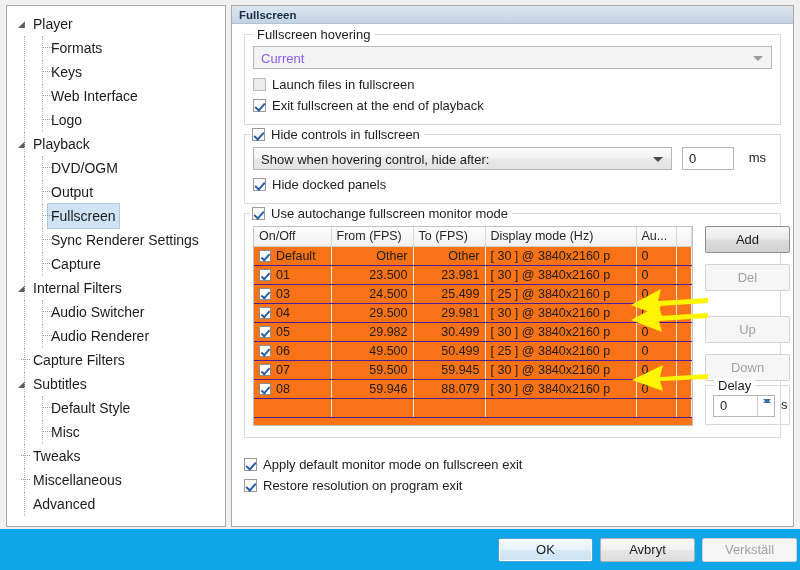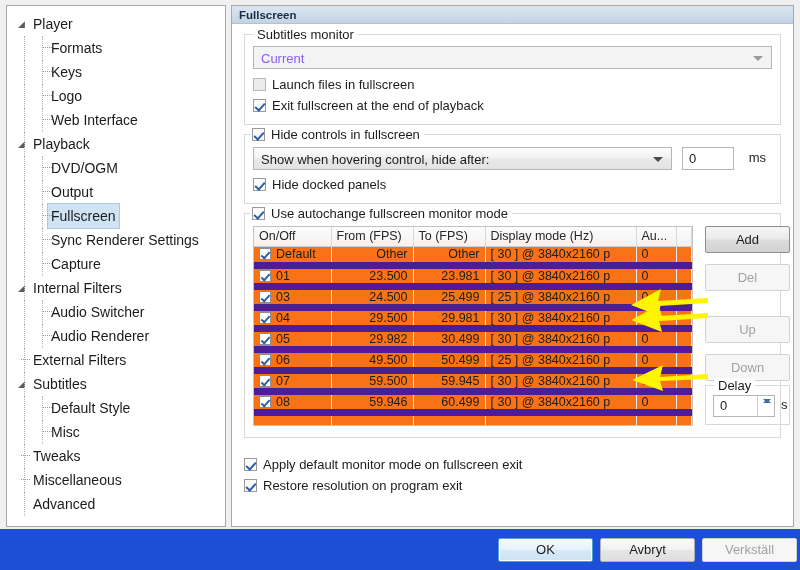--- a/index.html
+++ b/index.html
@@ -110,21 +110,21 @@
   
   .tbl-wrap { border:1px solid #c2c2c2; background:#f97316; height:200px; overflow:hidden; position:relative; }
   table.modes { border-collapse:collapse; width:100%; font-size:12.5px; table-layout:fixed; }
   table.modes th {
     font-weight:normal; text-align:left; height:19px;
     background:linear-gradient(to bottom,#fdfdfd,#f1f1f1);
     border-right:1px solid #d9d9d9; border-bottom:1px solid #cfcfcf;
     padding:0 5px; color:#262626; font-size:12.5px;
   }
   table.modes td {
-    height:19px; border-right:1px solid #ececec; border-bottom:7px solid #4c1d95;
+    height:19px; border-right:1px solid #ececec; border-bottom:1px solid #4c1d95;
     padding:0 5px; color:#1c1c1c; white-space:nowrap; overflow:hidden;
   }
   td.num, th.num { text-align:right; }
   .row-cb {
     display:inline-block; width:12px; height:12px; vertical-align:-2px;
     border:1px solid #8d8d8d; background:#fdfdfd; position:relative; margin-right:5px;
   }
   .row-cb:after {
     content:""; position:absolute; left:3px; top:1px; width:3px; height:7px;
     border:solid #2b5fa8; border-width:0 2px 2px 0; transform:rotate(42deg);
@@ -147,61 +147,61 @@
   .spin-b { height:10px; position:relative; background:linear-gradient(to bottom,#fafafa,#ededed); }
   .spin-b.up { border-bottom:1px solid #d9d9d9; }
   .spin-b i { position:absolute; left:5px; width:0;height:0; }
   .spin-b.up i { top:3px; border-left:4px solid transparent;border-right:4px solid transparent;border-bottom:4px solid #3f6fa8; }
   .spin-b.dn i { top:3px; border-left:4px solid transparent;border-right:4px solid transparent;border-top:4px solid #3f6fa8; }
 
   
   .arrow-svg { position:absolute; pointer-events:none; }
 
   
-  #footer { position:absolute; left:0; bottom:0; width:800px; height:41px; background:#1d4ed8; }
+  #footer { position:absolute; left:0; bottom:0; width:800px; height:41px; background:#0ea5e9; }
   .foot-btn { position:absolute; top:9px; width:95px; height:24px; line-height:22px; font-size:13px; }
 </style>
 </head>
 <body>
 
 <div id="dialog">
 
   <div id="tree-panel">
     <ul class="tree-list" id="tree-list">
         <li class="tree-item lvl0"><span class="tw-arrow">◢</span><span class="tw-label">Player</span></li>
         <li class="tree-item lvl1"><span class="tw-vert2"></span><span class="tw-dash" style="left: 36px;"></span><span class="tw-vert"></span><span class="tw-label">Formats</span></li>
         <li class="tree-item lvl1"><span class="tw-vert2"></span><span class="tw-dash" style="left: 36px;"></span><span class="tw-vert"></span><span class="tw-label">Keys</span></li>
+        <li class="tree-item lvl1"><span class="tw-vert2"></span><span class="tw-dash" style="left: 36px;"></span><span class="tw-vert"></span><span class="tw-label">Web Interface</span></li>
         <li class="tree-item lvl1"><span class="tw-vert2"></span><span class="tw-dash" style="left: 36px;"></span><span class="tw-vert"></span><span class="tw-label">Logo</span></li>
-        <li class="tree-item lvl1"><span class="tw-vert2"></span><span class="tw-dash" style="left: 36px;"></span><span class="tw-vert"></span><span class="tw-label">Web Interface</span></li>
         <li class="tree-item lvl0"><span class="tw-arrow">◢</span><span class="tw-vert"></span><span class="tw-label">Playback</span></li>
         <li class="tree-item lvl1"><span class="tw-vert2"></span><span class="tw-dash" style="left: 36px;"></span><span class="tw-vert"></span><span class="tw-label">DVD/OGM</span></li>
         <li class="tree-item lvl1"><span class="tw-vert2"></span><span class="tw-dash" style="left: 36px;"></span><span class="tw-vert"></span><span class="tw-label">Output</span></li>
         <li class="tree-item lvl1 selected"><span class="tw-vert2"></span><span class="tw-dash" style="left: 36px;"></span><span class="tw-vert"></span><span class="tw-label">Fullscreen</span></li>
         <li class="tree-item lvl1"><span class="tw-vert2"></span><span class="tw-dash" style="left: 36px;"></span><span class="tw-vert"></span><span class="tw-label">Sync Renderer Settings</span></li>
         <li class="tree-item lvl1"><span class="tw-vert2"></span><span class="tw-dash" style="left: 36px;"></span><span class="tw-vert"></span><span class="tw-label">Capture</span></li>
         <li class="tree-item lvl0"><span class="tw-arrow">◢</span><span class="tw-vert"></span><span class="tw-label">Internal Filters</span></li>
         <li class="tree-item lvl1"><span class="tw-vert2"></span><span class="tw-dash" style="left: 36px;"></span><span class="tw-vert"></span><span class="tw-label">Audio Switcher</span></li>
         <li class="tree-item lvl1"><span class="tw-vert2"></span><span class="tw-dash" style="left: 36px;"></span><span class="tw-vert"></span><span class="tw-label">Audio Renderer</span></li>
-        <li class="tree-item lvl0"><span class="tw-dash" style="left: 14px; width: 9px;"></span><span class="tw-vert"></span><span class="tw-label">External Filters</span></li>
+        <li class="tree-item lvl0"><span class="tw-dash" style="left: 14px; width: 9px;"></span><span class="tw-vert"></span><span class="tw-label">Capture Filters</span></li>
         <li class="tree-item lvl0"><span class="tw-arrow">◢</span><span class="tw-vert"></span><span class="tw-label">Subtitles</span></li>
         <li class="tree-item lvl1"><span class="tw-vert2"></span><span class="tw-dash" style="left: 36px;"></span><span class="tw-vert"></span><span class="tw-label">Default Style</span></li>
         <li class="tree-item lvl1"><span class="tw-vert2"></span><span class="tw-dash" style="left: 36px;"></span><span class="tw-vert"></span><span class="tw-label">Misc</span></li>
         <li class="tree-item lvl0"><span class="tw-dash" style="left: 14px; width: 9px;"></span><span class="tw-vert"></span><span class="tw-label">Tweaks</span></li>
         <li class="tree-item lvl0"><span class="tw-dash" style="left: 14px; width: 9px;"></span><span class="tw-vert"></span><span class="tw-label">Miscellaneous</span></li>
         <li class="tree-item lvl0"><span class="tw-vert"></span><span class="tw-label">Advanced</span></li>
       </ul>
   </div>
 
   <div id="right-pane">
     <div id="pane-header">Fullscreen</div>
 
     <div id="pane-body">
 
       <div class="groupbox" style="padding-top:11px;">
-        <span class="gb-title">Subtitles monitor</span>
+        <span class="gb-title">Fullscreen hovering</span>
 
         <div class="combo disabled">
           <span>Current</span>
           <span class="arrow"></span>
         </div>
 
         <label class="cb-row" style="margin-top:5px;">
           <span class="cb disabled"></span><span>Launch files in fullscreen</span>
         </label>
 
@@ -311,21 +311,21 @@
                     <td><span class="row-cb"></span><span>07</span></td>
                     <td class="num">59.500</td>
                     <td class="num">59.945</td>
                     <td>[ 30 ] @ 3840x2160 p</td>
                     <td>0</td>
                     <td></td>
                   </tr>
                   <tr>
                     <td><span class="row-cb"></span><span>08</span></td>
                     <td class="num">59.946</td>
-                    <td class="num">60.499</td>
+                    <td class="num">88.079</td>
                     <td>[ 30 ] @ 3840x2160 p</td>
                     <td>0</td>
                     <td></td>
                   </tr>
                   <tr>
                     <td>&nbsp;</td>
                     <td>&nbsp;</td>
                     <td>&nbsp;</td>
                     <td>&nbsp;</td>
                     <td>&nbsp;</td>

